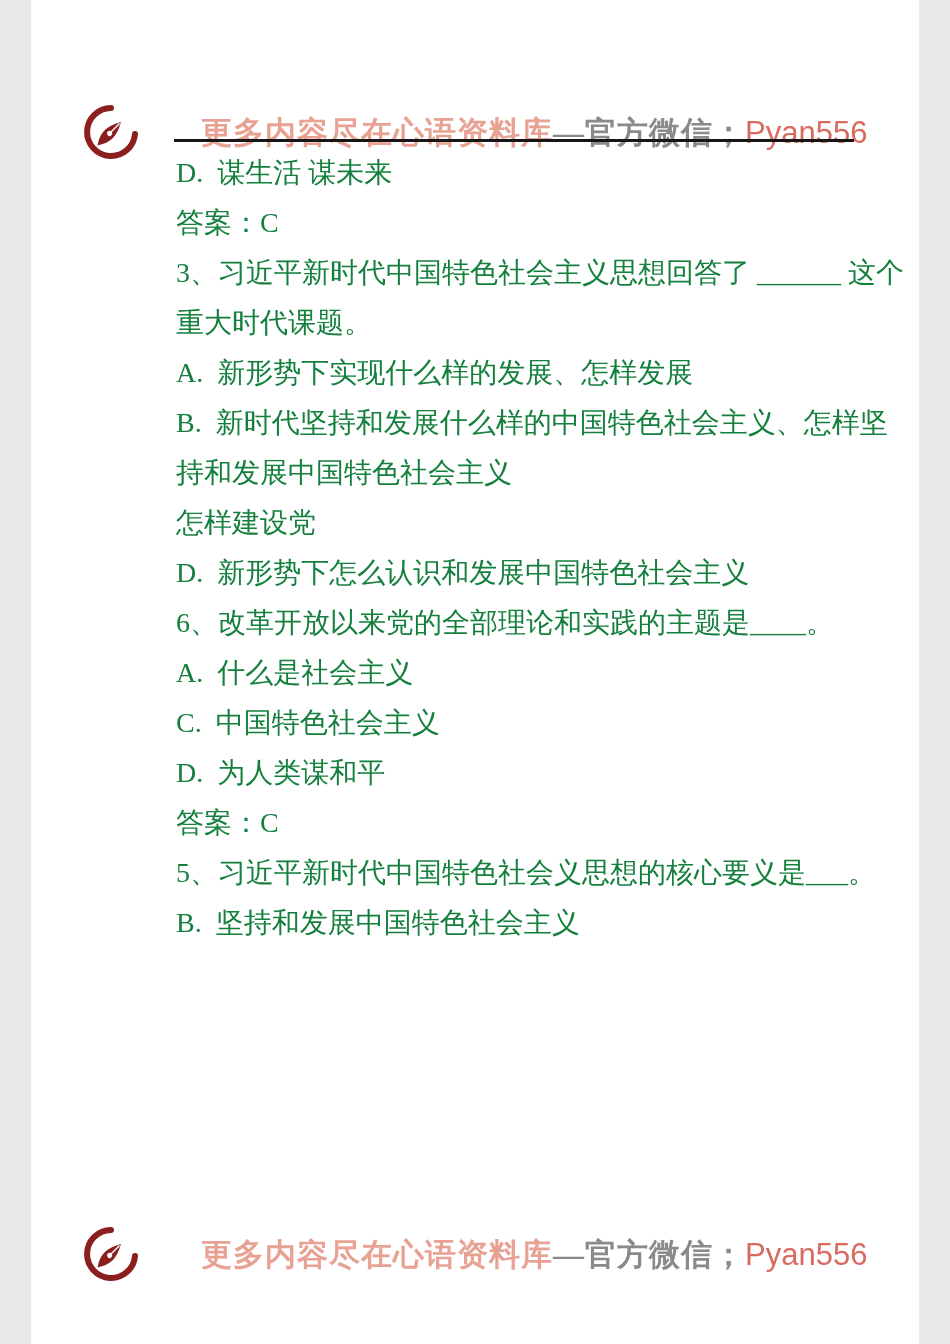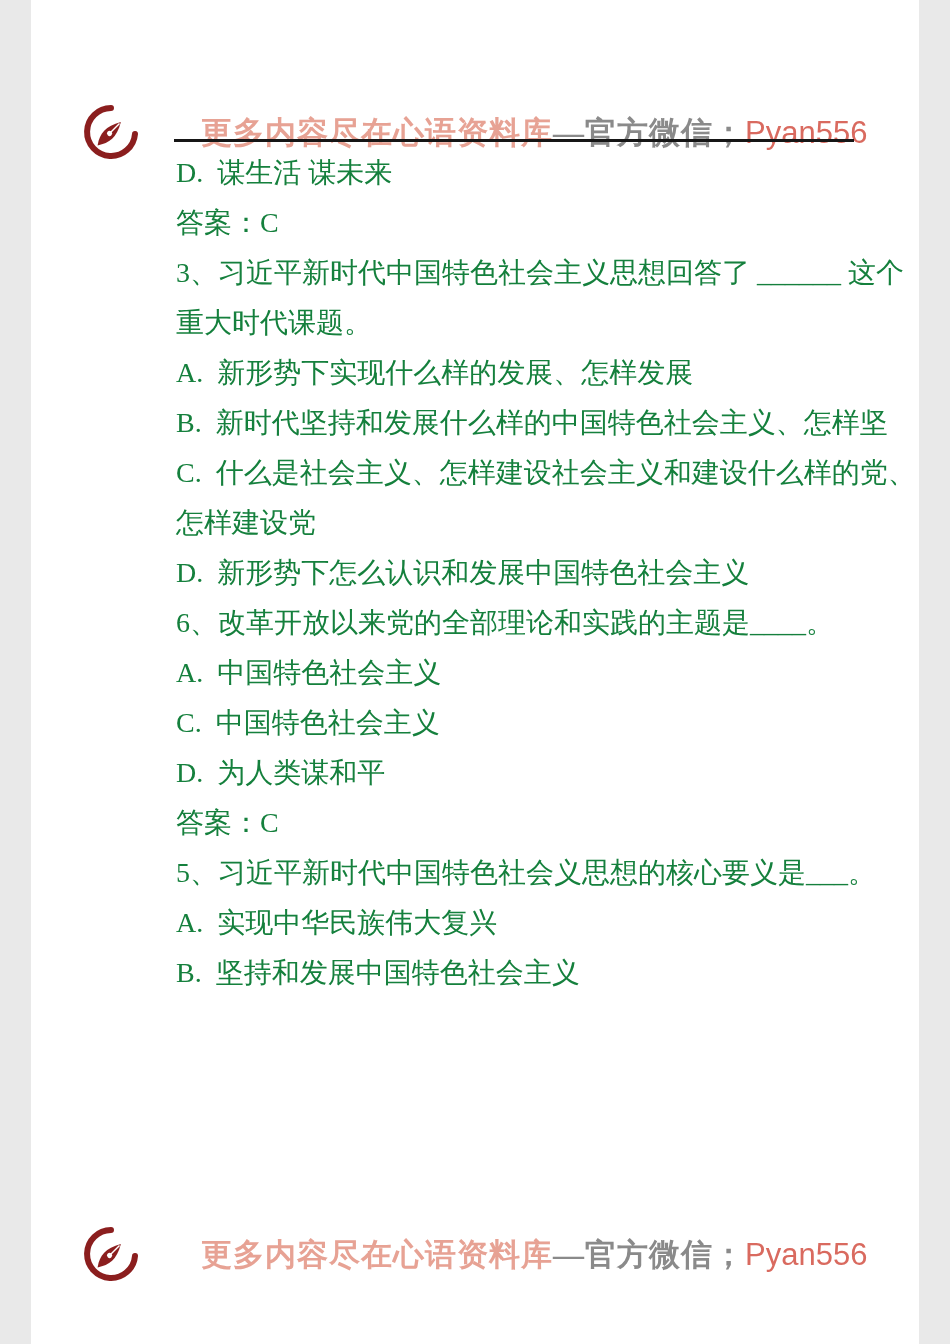--- a/index.html
+++ b/index.html
@@ -92,30 +92,29 @@
 
   <div class="rule"></div>
 
   <main class="content">
     <div class="line">D.  谋生活 谋未来</div>
     <div class="line">答案：C</div>
     <div class="line">3、习近平新时代中国特色社会主义思想回答了 ______ 这个</div>
     <div class="line">重大时代课题。</div>
     <div class="line">A.  新形势下实现什么样的发展、怎样发展</div>
     <div class="line">B.  新时代坚持和发展什么样的中国特色社会主义、怎样坚</div>
-    <div class="line">C.  什么是社会主义、怎样建设社会主义和建设什么样的党、</div>
+    <div class="line">持和发展中国特色社会主义</div>
     <div class="line">怎样建设党</div>
     <div class="line">D.  新形势下怎么认识和发展中国特色社会主义</div>
     <div class="line">6、改革开放以来党的全部理论和实践的主题是____。</div>
-    <div class="line">A.  中国特色社会主义</div>
+    <div class="line">A.  什么是社会主义</div>
     <div class="line">C.  中国特色社会主义</div>
     <div class="line">D.  为人类谋和平</div>
     <div class="line">答案：C</div>
     <div class="line">5、习近平新时代中国特色社会义思想的核心要义是___。</div>
-    <div class="line">A.  实现中华民族伟大复兴</div>
     <div class="line">B.  坚持和发展中国特色社会主义</div>
   </main>
 
   <footer class="brand footer">
     <span class="logo">
       <svg width="56" height="58" viewBox="0 0 56 58" aria-hidden="true">
         <path d="M28 4 A 24 24 0 1 0 52 30" fill="none" stroke="#8b1e1e" stroke-width="6" stroke-linecap="round"></path>
         <g transform="rotate(-135 28 28)">
           <path d="M28 9 C35 19 36 28 28 42 C20 28 21 19 28 9 Z" fill="#8b1e1e"></path>
           <circle cx="28" cy="26" r="2.6" fill="#ffffff"></circle>

